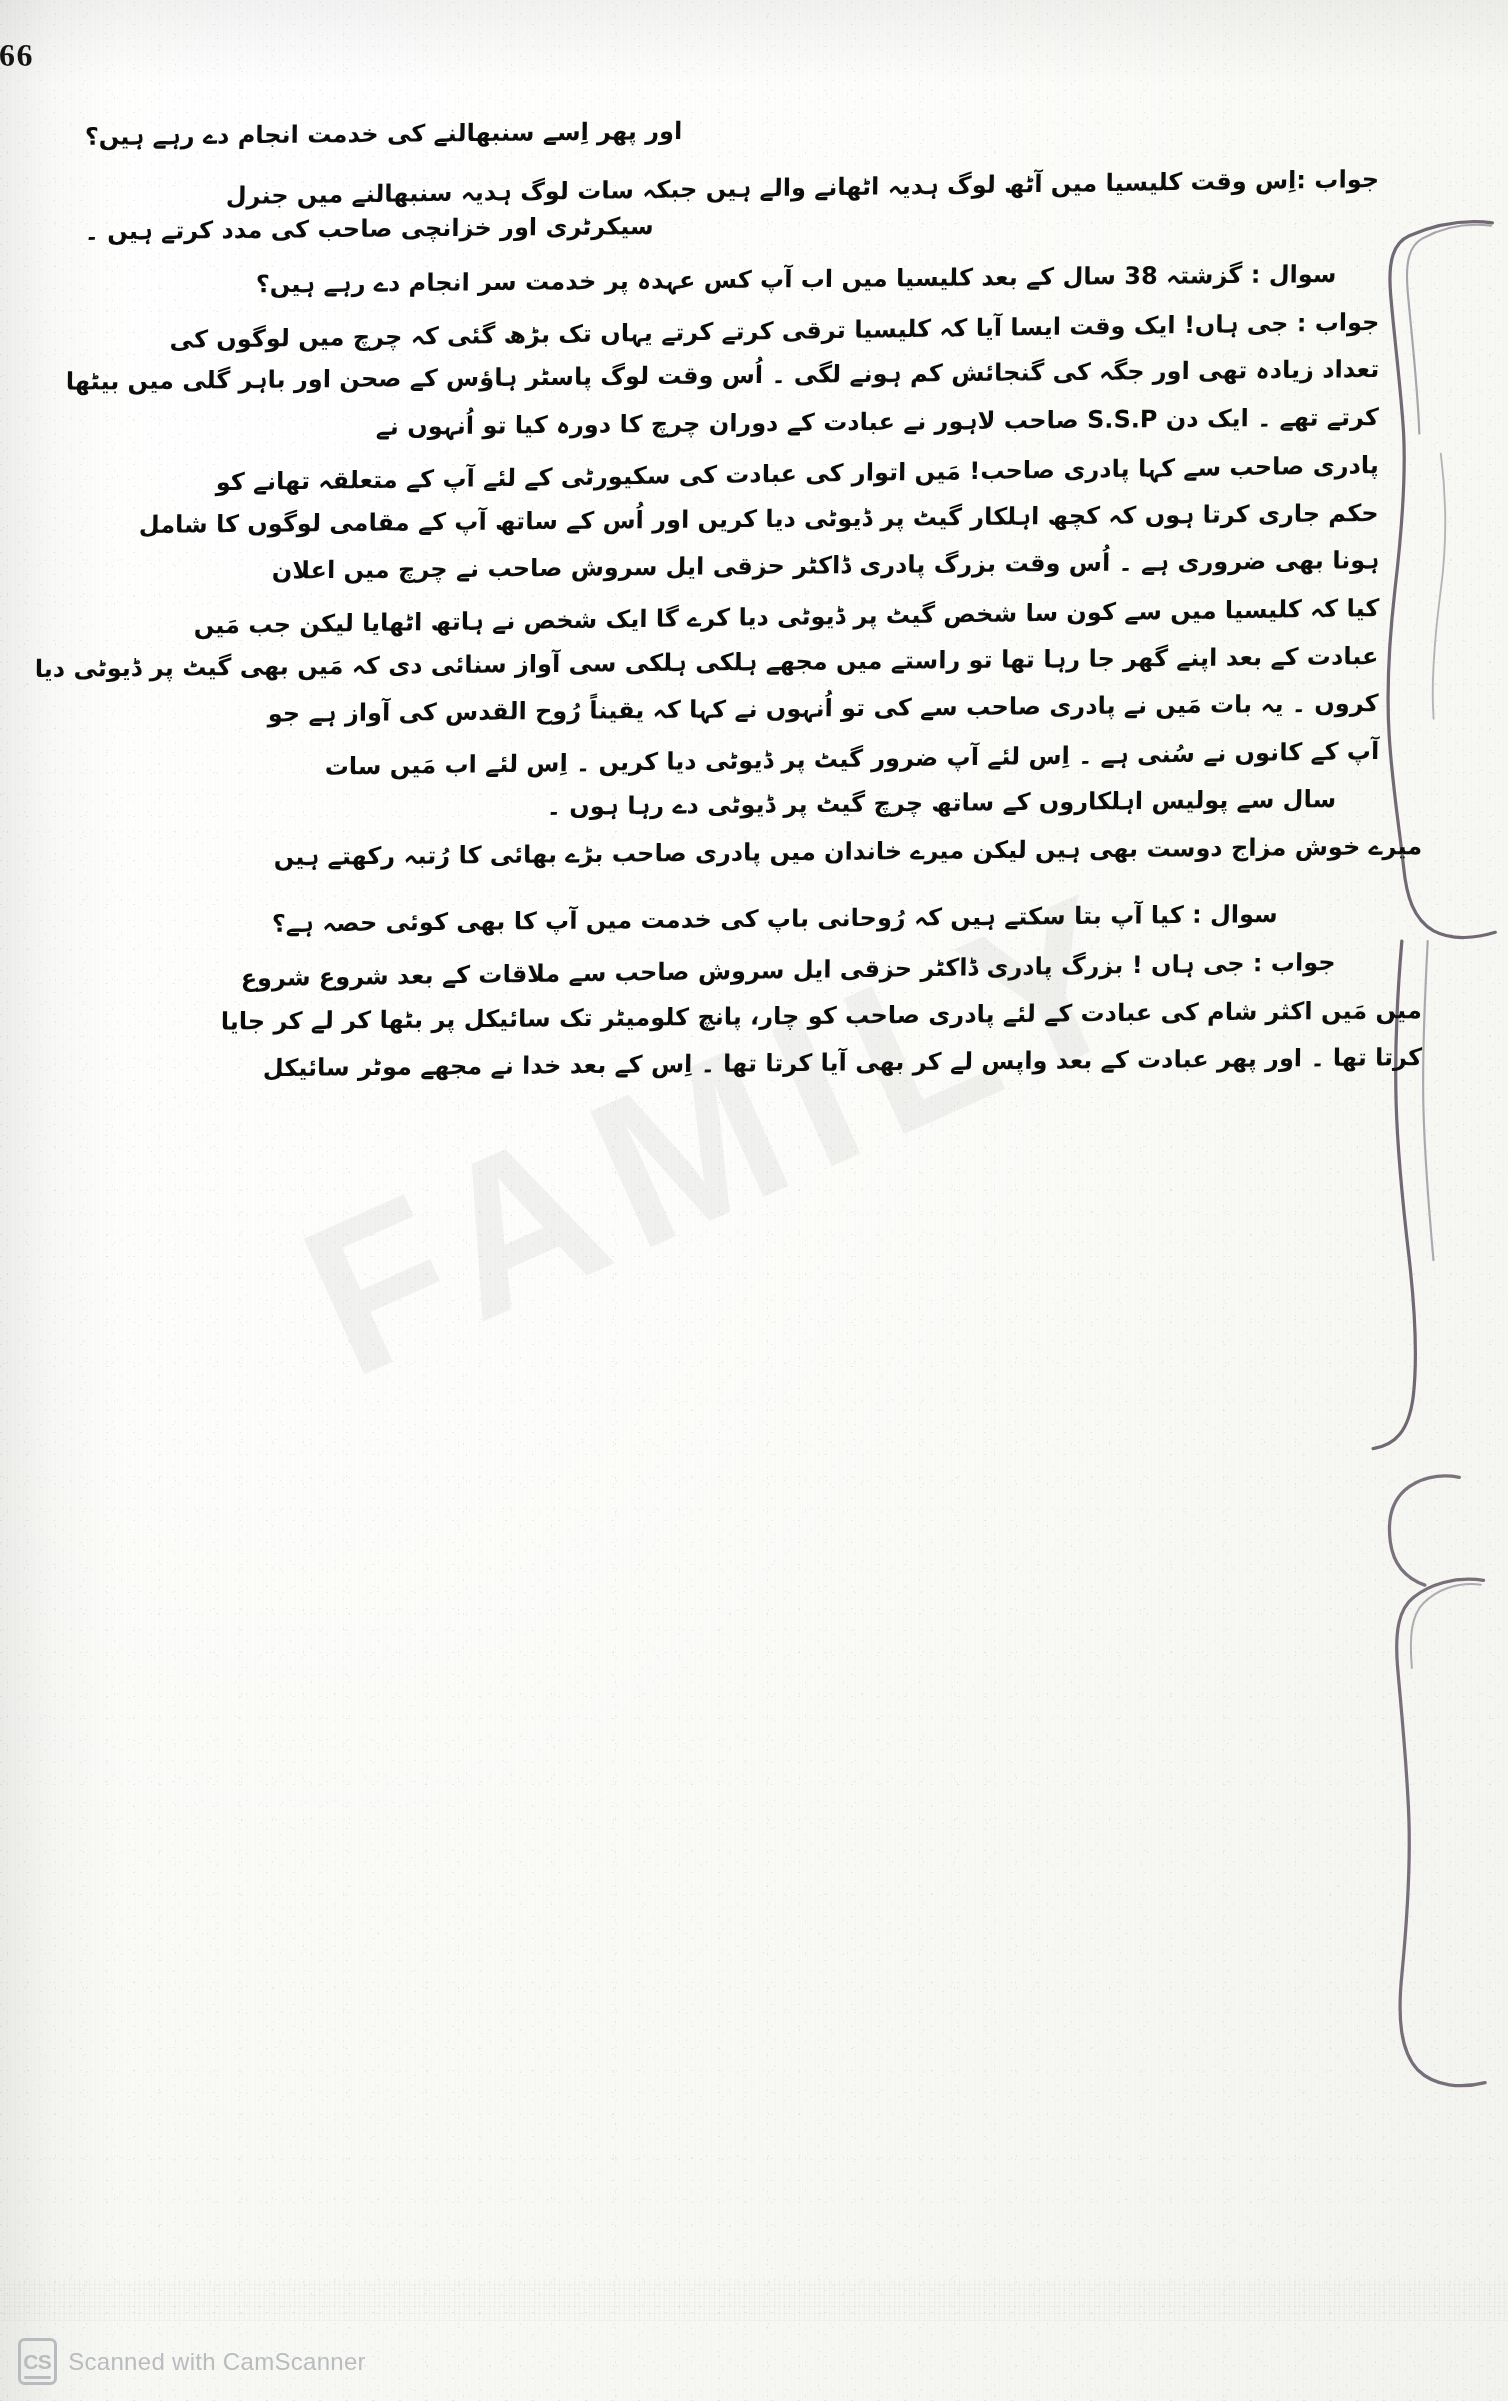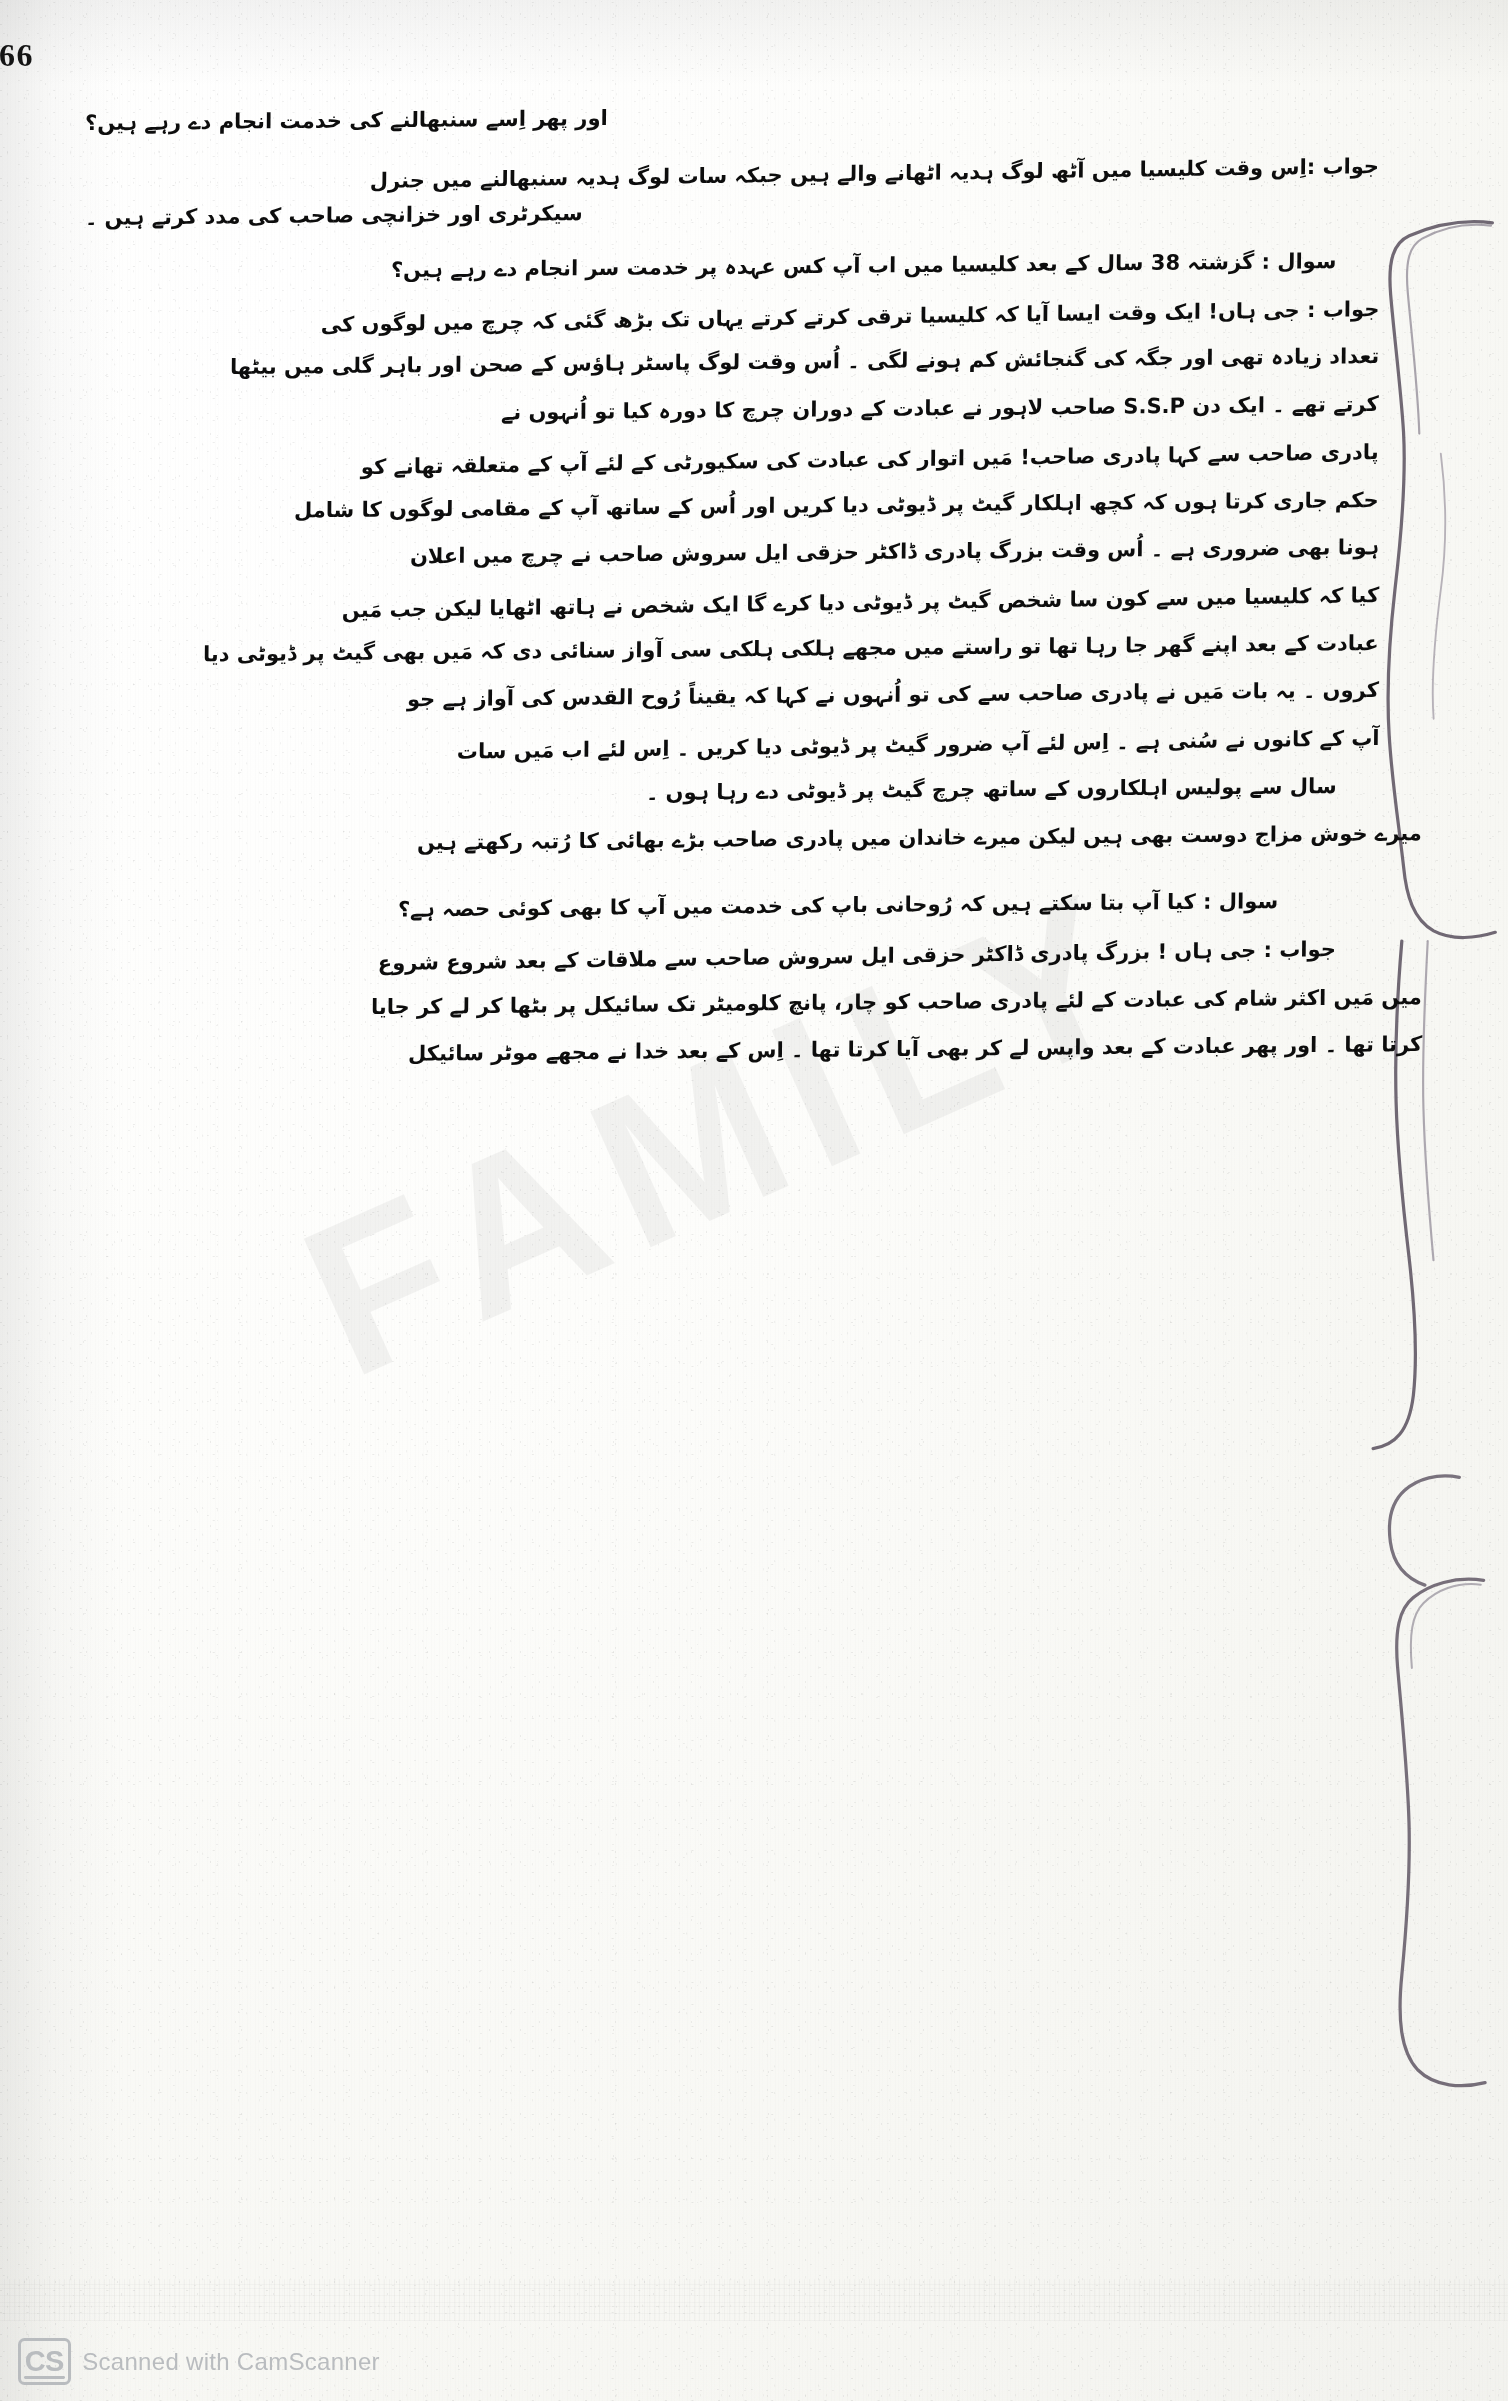--- a/index.html
+++ b/index.html
@@ -92,27 +92,28 @@
     right:86px;
     left:86px;
     direction:rtl;
     text-align:justify;
   }
 
   .line{
     position:relative;
     font-family:"DejaVu Sans", "Liberation Sans", sans-serif;
     color:#0d0d0d;
-    font-size:21px;
+    font-size:24px;
     line-height:1.04;
     white-space:nowrap;
     margin:0 0 0.7px 0;
     padding:0;
     height:47px;
     display:flex;
+    align-items:center;
   }
   .line span.t{ display:inline-block; }
 
   
   .ind-r  { justify-content:flex-start; padding-right:0;    }
   .ind-l  { justify-content:flex-end;   }
   .pr-60  { padding-right:43px; }
   .pr-120 { padding-right:86px; }
   .pr-200 { padding-right:144px;margin-top:21px; }
   .pr-280 { padding-right:201px; }
@@ -129,26 +130,26 @@
   .annot svg{ display:block; overflow:visible; }
 
   
   .cs-footer{
     position:absolute;
     left:18.7px; bottom:16px;
     display:flex; align-items:center; gap:11.5px;
     direction:ltr;
   }
   .cs-logo{
-    width:53px; height:47px;
+    width:39px; height:47px;
     border:3.6px solid #b9bcbf;
     border-radius:6.5px;
     display:flex; align-items:center; justify-content:center;
     font-family:"Liberation Sans", sans-serif;
-    font-weight:700; font-size:29px; color:#b9bcbf;
+    font-weight:700; font-size:21px; color:#b9bcbf;
     letter-spacing:-0.7px;
     position:relative;
   }
   .cs-logo::after{
     content:""; position:absolute; left:2.9px; right:2.9px; bottom:2.9px; height:3.6px;
     background:#b9bcbf; border-radius:1.4px;
   }
   .cs-text{
     font-family:"Liberation Sans", sans-serif;
     font-size:24px;

